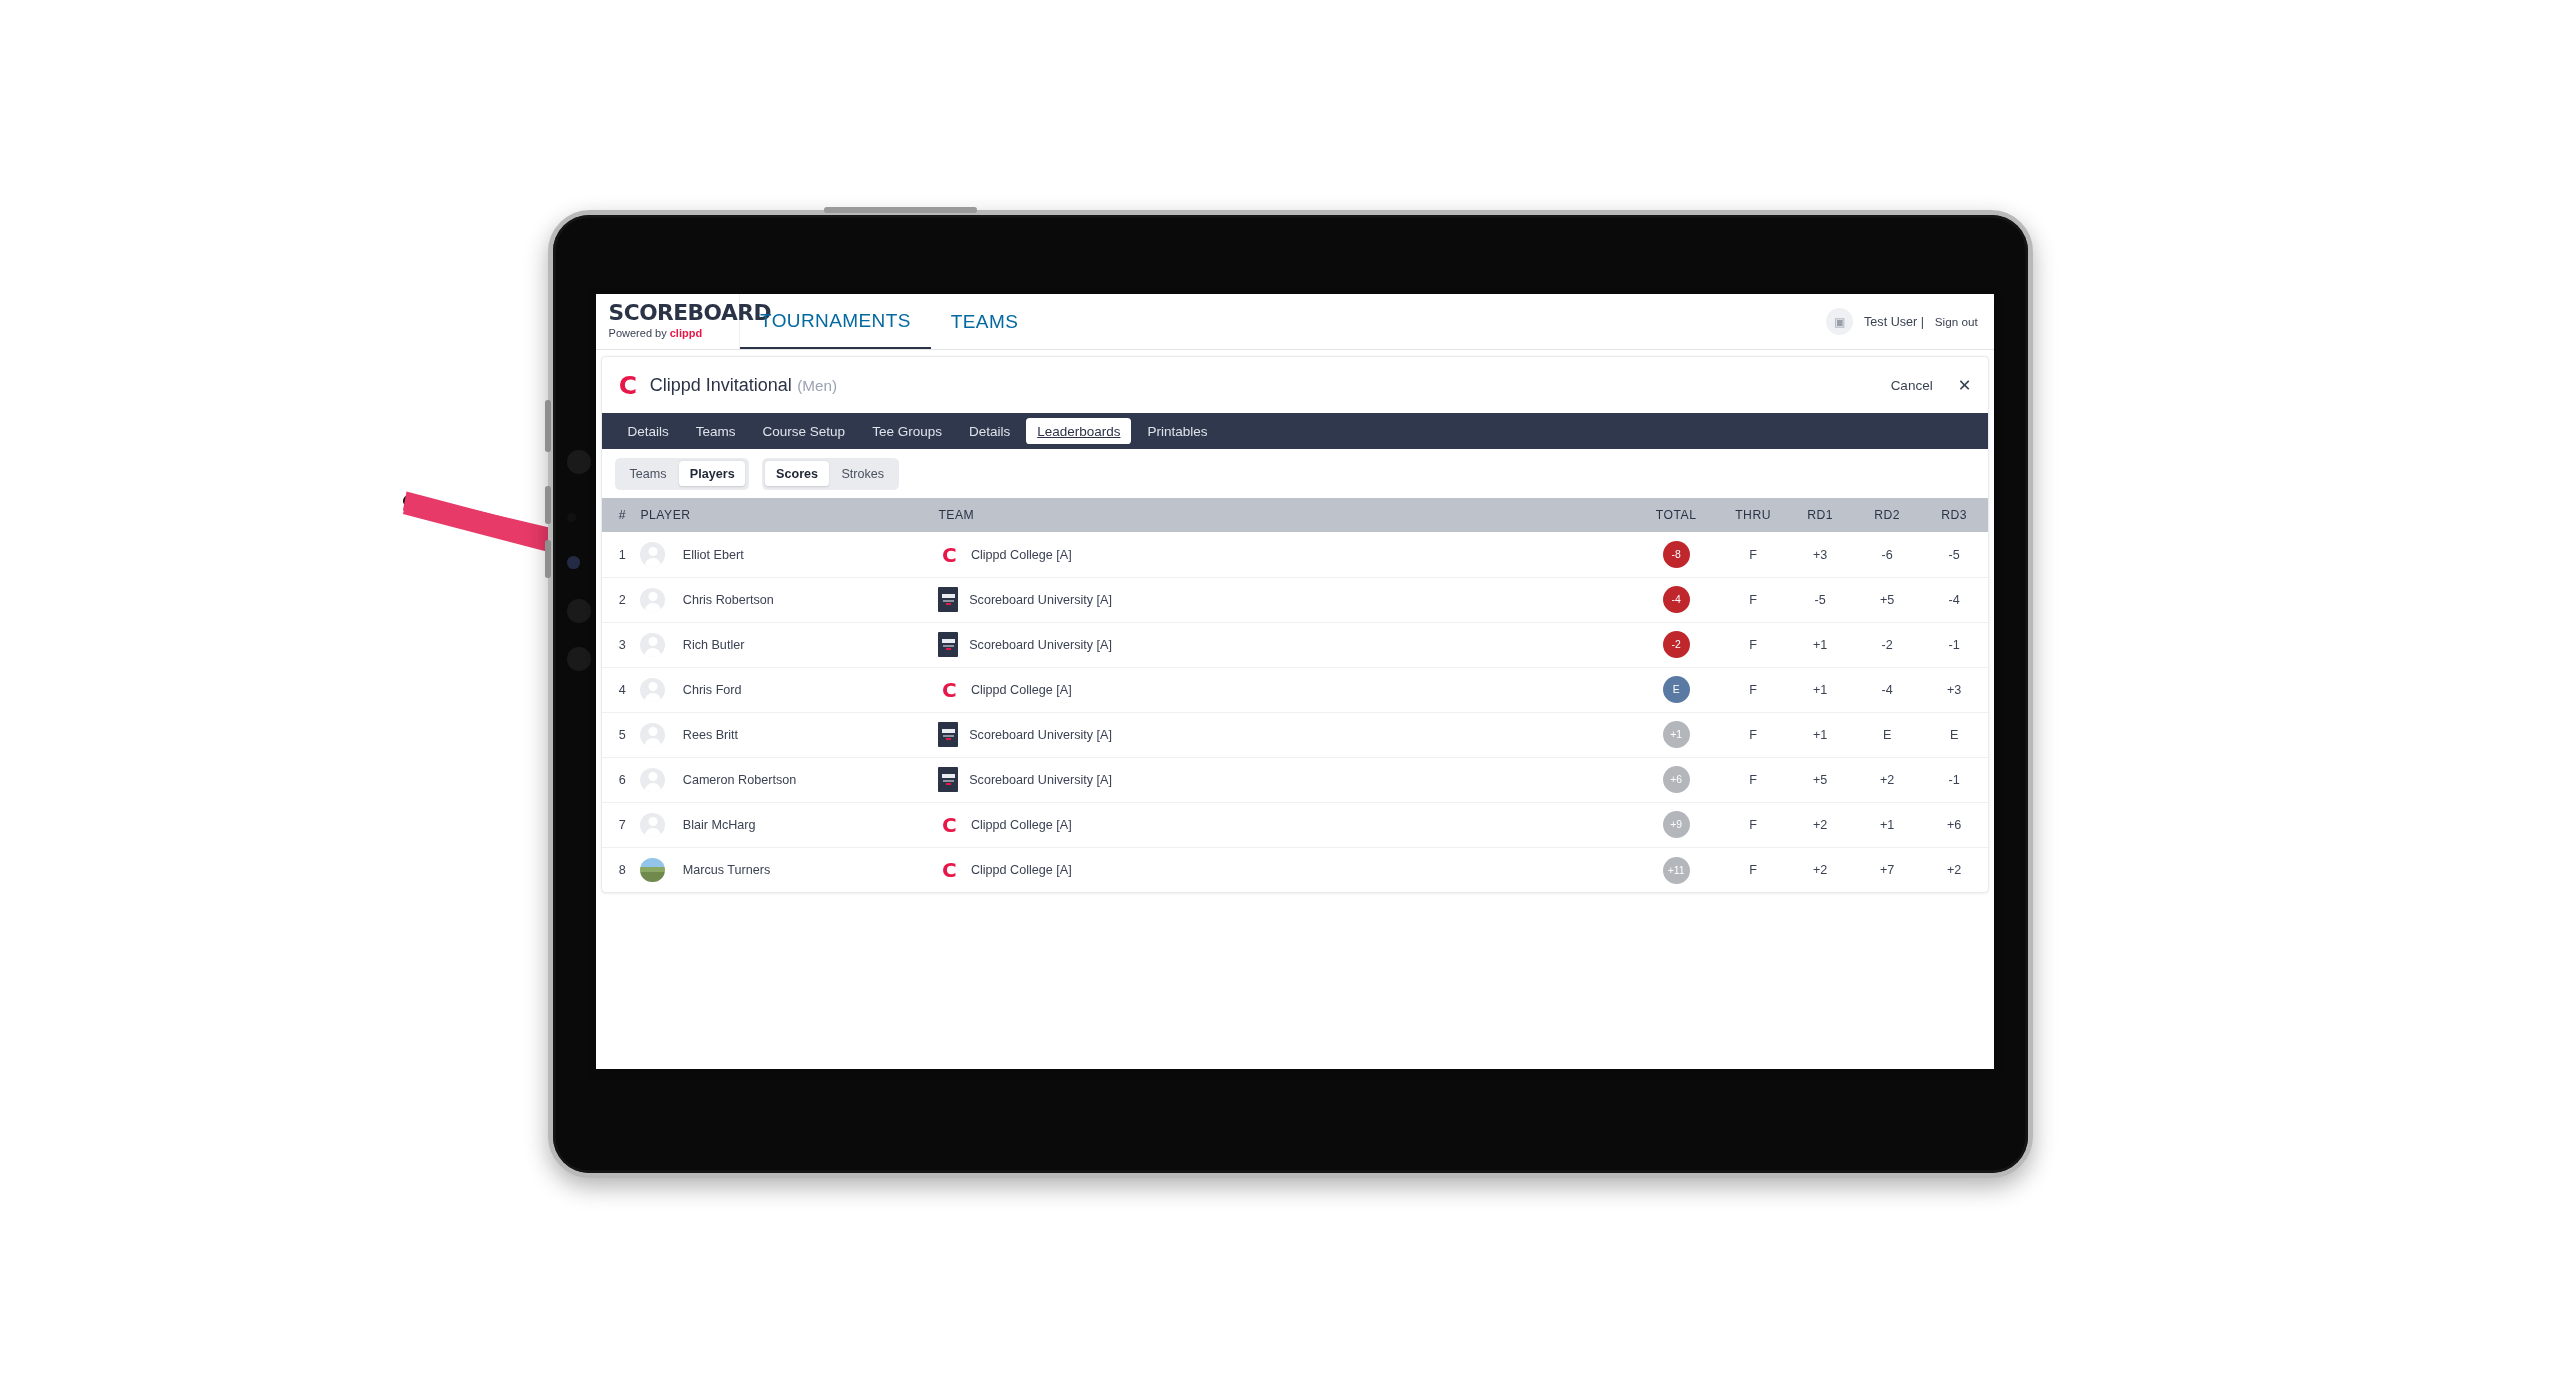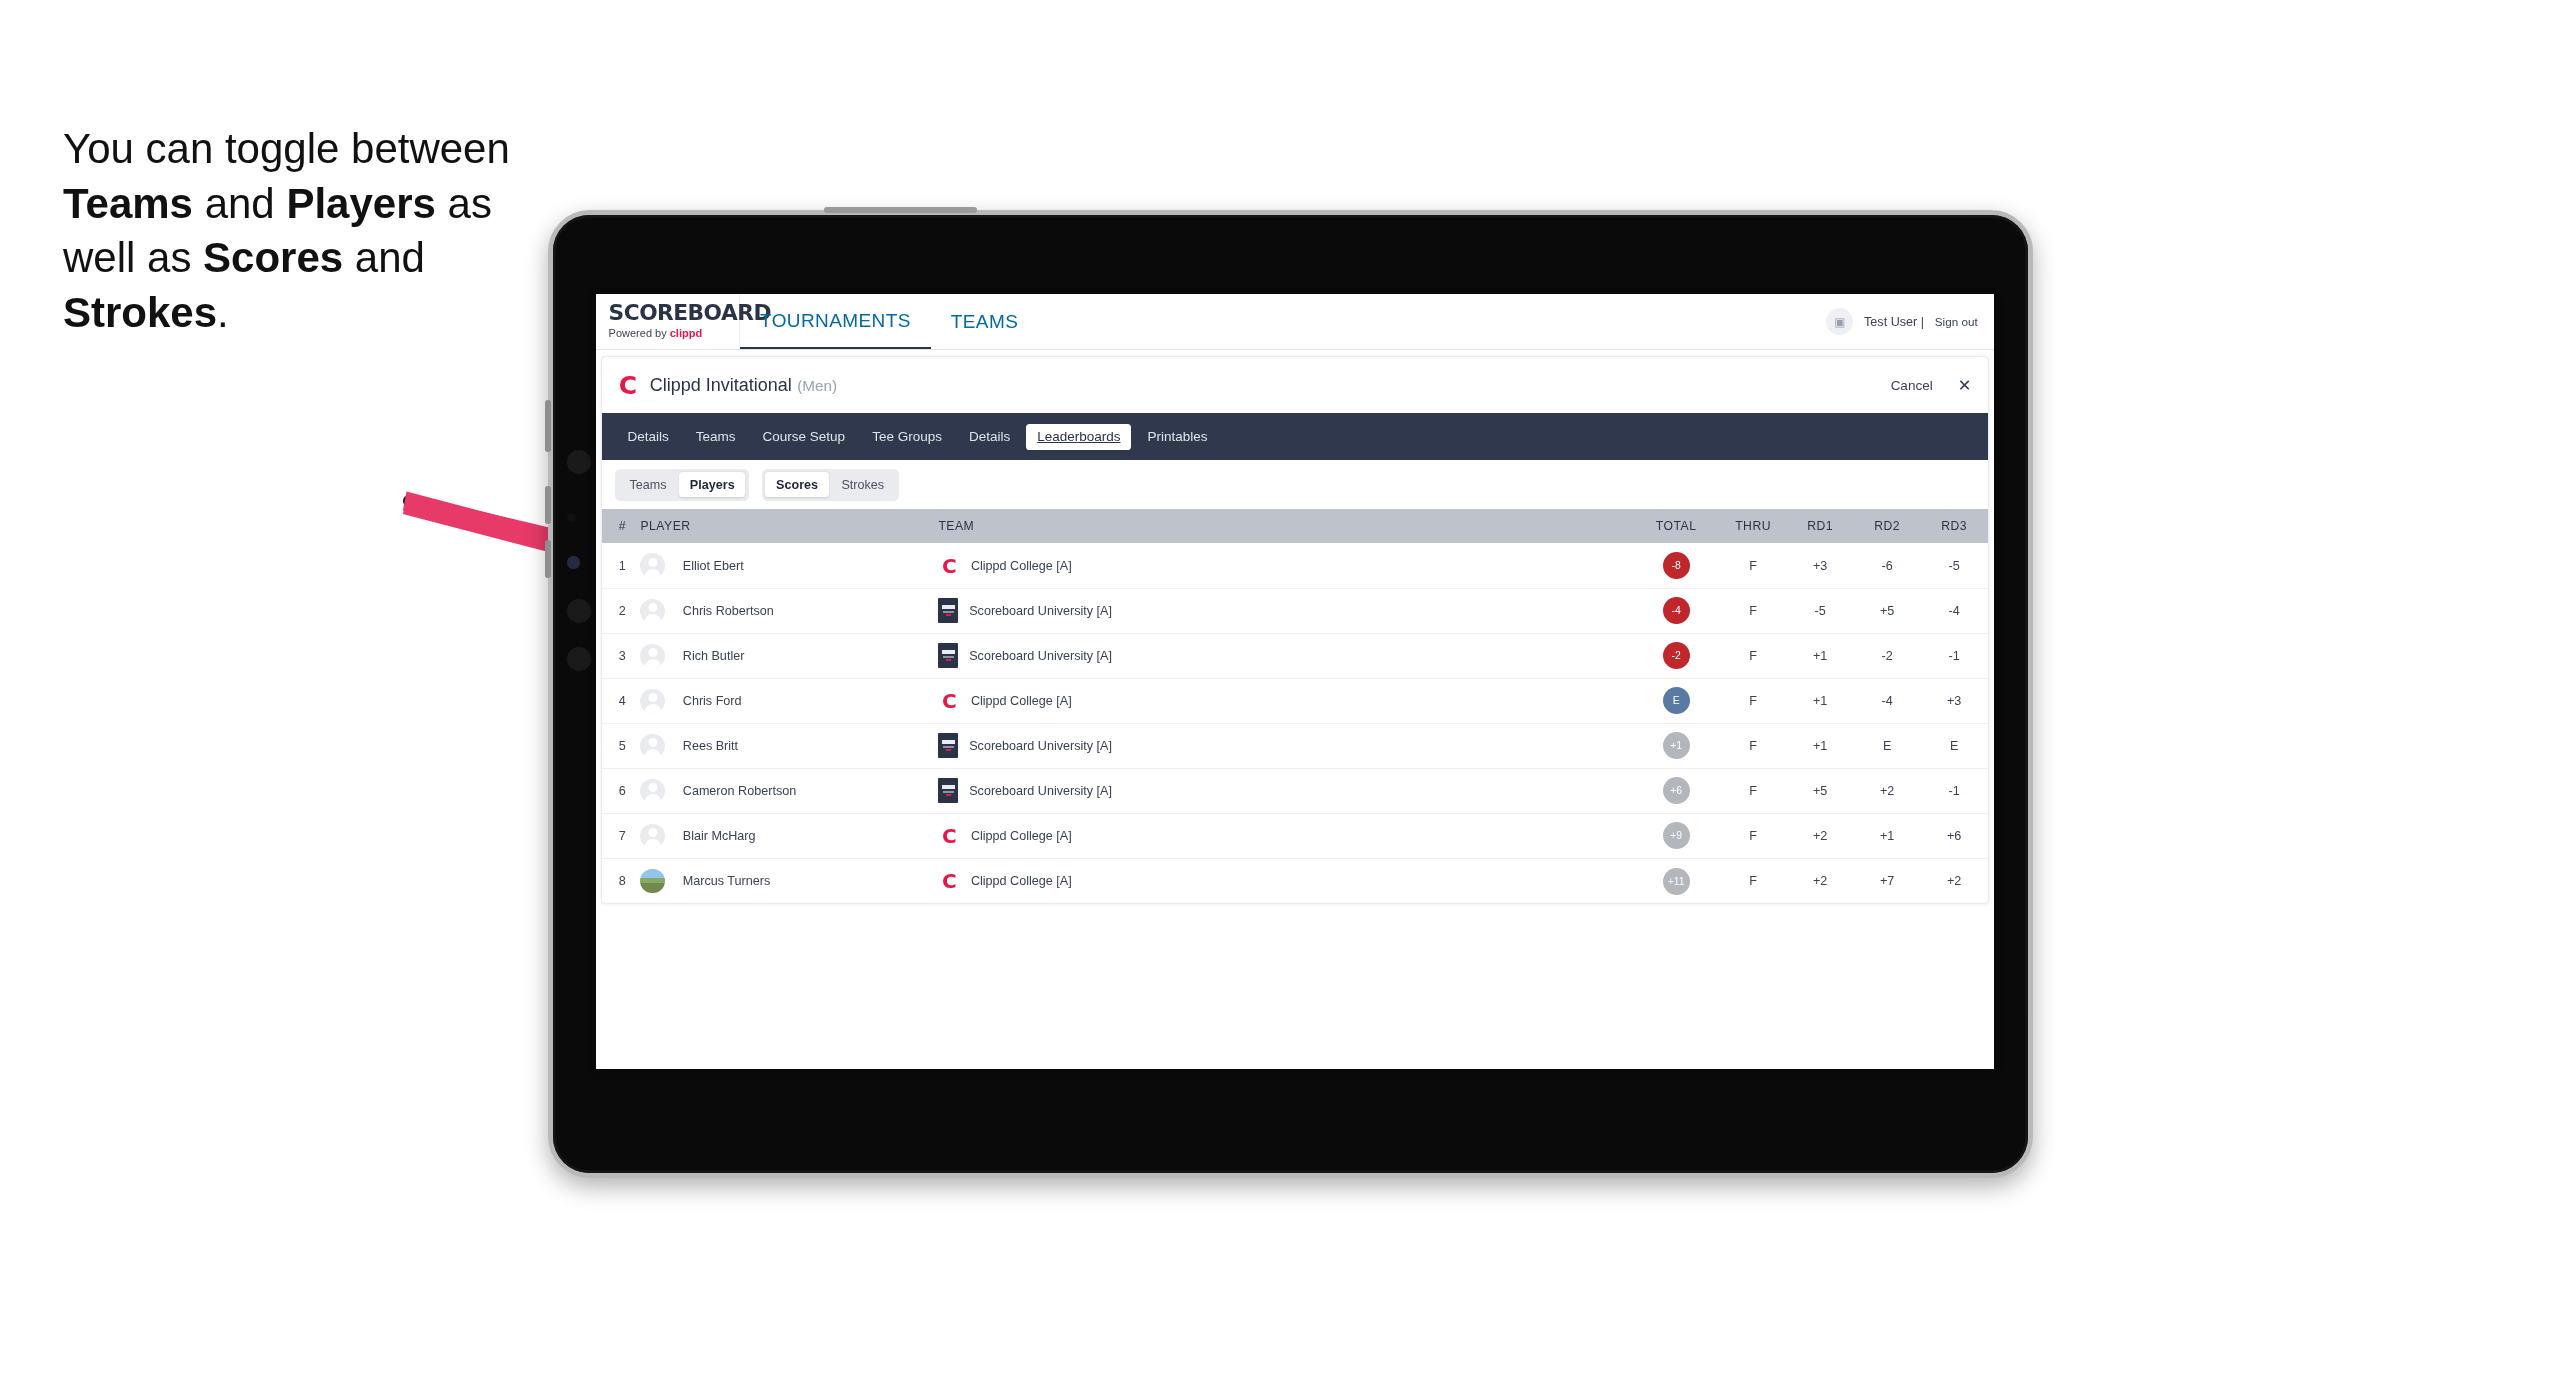--- a/index.html
+++ b/index.html
@@ -88,21 +88,21 @@
   .card-head { display:flex; align-items:center; height:56px; padding:0 16.3px; }
   .clogo { font-family:"DejaVu Sans", sans-serif; font-weight:700; font-size:25px;
            color:#e8174a; line-height:1; margin-right:12.6px; }
   .card-title { font-size:18px; color:#2b3347; }
   .card-title .muted { color:#9aa3b2; font-size:15.3px; margin-left:5.4px; }
   .card-head-spacer { flex:1; }
   .cancel { font-size:13.5px; color:#3a4253; cursor:pointer; display:flex; align-items:center; gap:25px; }
   .cancel .x { font-size:16.3px; }
 
   
-  .tabstrip { background:#2f384d; height:47px; display:flex; align-items:center; padding:0 14.4px; gap:5.4px; }
+  .tabstrip { background:#2f384d; height:36px; display:flex; align-items:center; padding:0 14.4px; gap:5.4px; }
   .tab { font-size:13.5px; color:#dfe3ea; padding:5.4px 10.8px; border-radius:3.6px; cursor:pointer; }
   .tab.active { background:#ffffff; color:#2b3347; text-decoration:underline; }
 
   
   .togglerow { height:49px; display:flex; align-items:center; gap:12.6px; padding:0 12.6px; background:#fff; }
   .seg { background:#e9ebee; border-radius:5.4px; padding:3.6px; display:flex; gap:1.8px; }
   .seg-btn { font-size:12.6px; color:#4a5161; padding:5.4px 10.8px; border-radius:3.6px; cursor:pointer; }
   .seg-btn.active { background:#ffffff; color:#1f2635; font-weight:600;
                     box-shadow:0 0.9px 1.8px rgba(0,0,0,.14); }
 
@@ -140,23 +140,20 @@
   .badge.red  { background:#c0272d; }
   .badge.blue { background:#5b7aa3; }
   .badge.gray { background:#b3b6bb; }
   .cell-center { text-align:center; }
 </style>
 </head>
 <body>
 
 <div class="stage">
 
-  <div class="annot-left">
-    <span id="annot-left-rich"><span>You can toggle between </span><b>Teams</b><span> and </span><b>Players</b><span> as well as </span><b>Scores</b><span> and </span><b>Strokes</b><span>.</span></span>
-  </div>
 
   <div class="dot-left"></div>
 
   <svg class="arrow-svg" viewBox="0 0 290 130">
     <polygon points="12,48 198,92 196,72 272,112 186,140 190,118 6,70" fill="#e83a68"></polygon>
     <polygon points="10,45 200,95 252,108 196,128 188,112 6,66" fill="#e83a68"></polygon>
   </svg>
 
   <div class="tablet">
     <div class="tablet-inner-shadow"></div>

